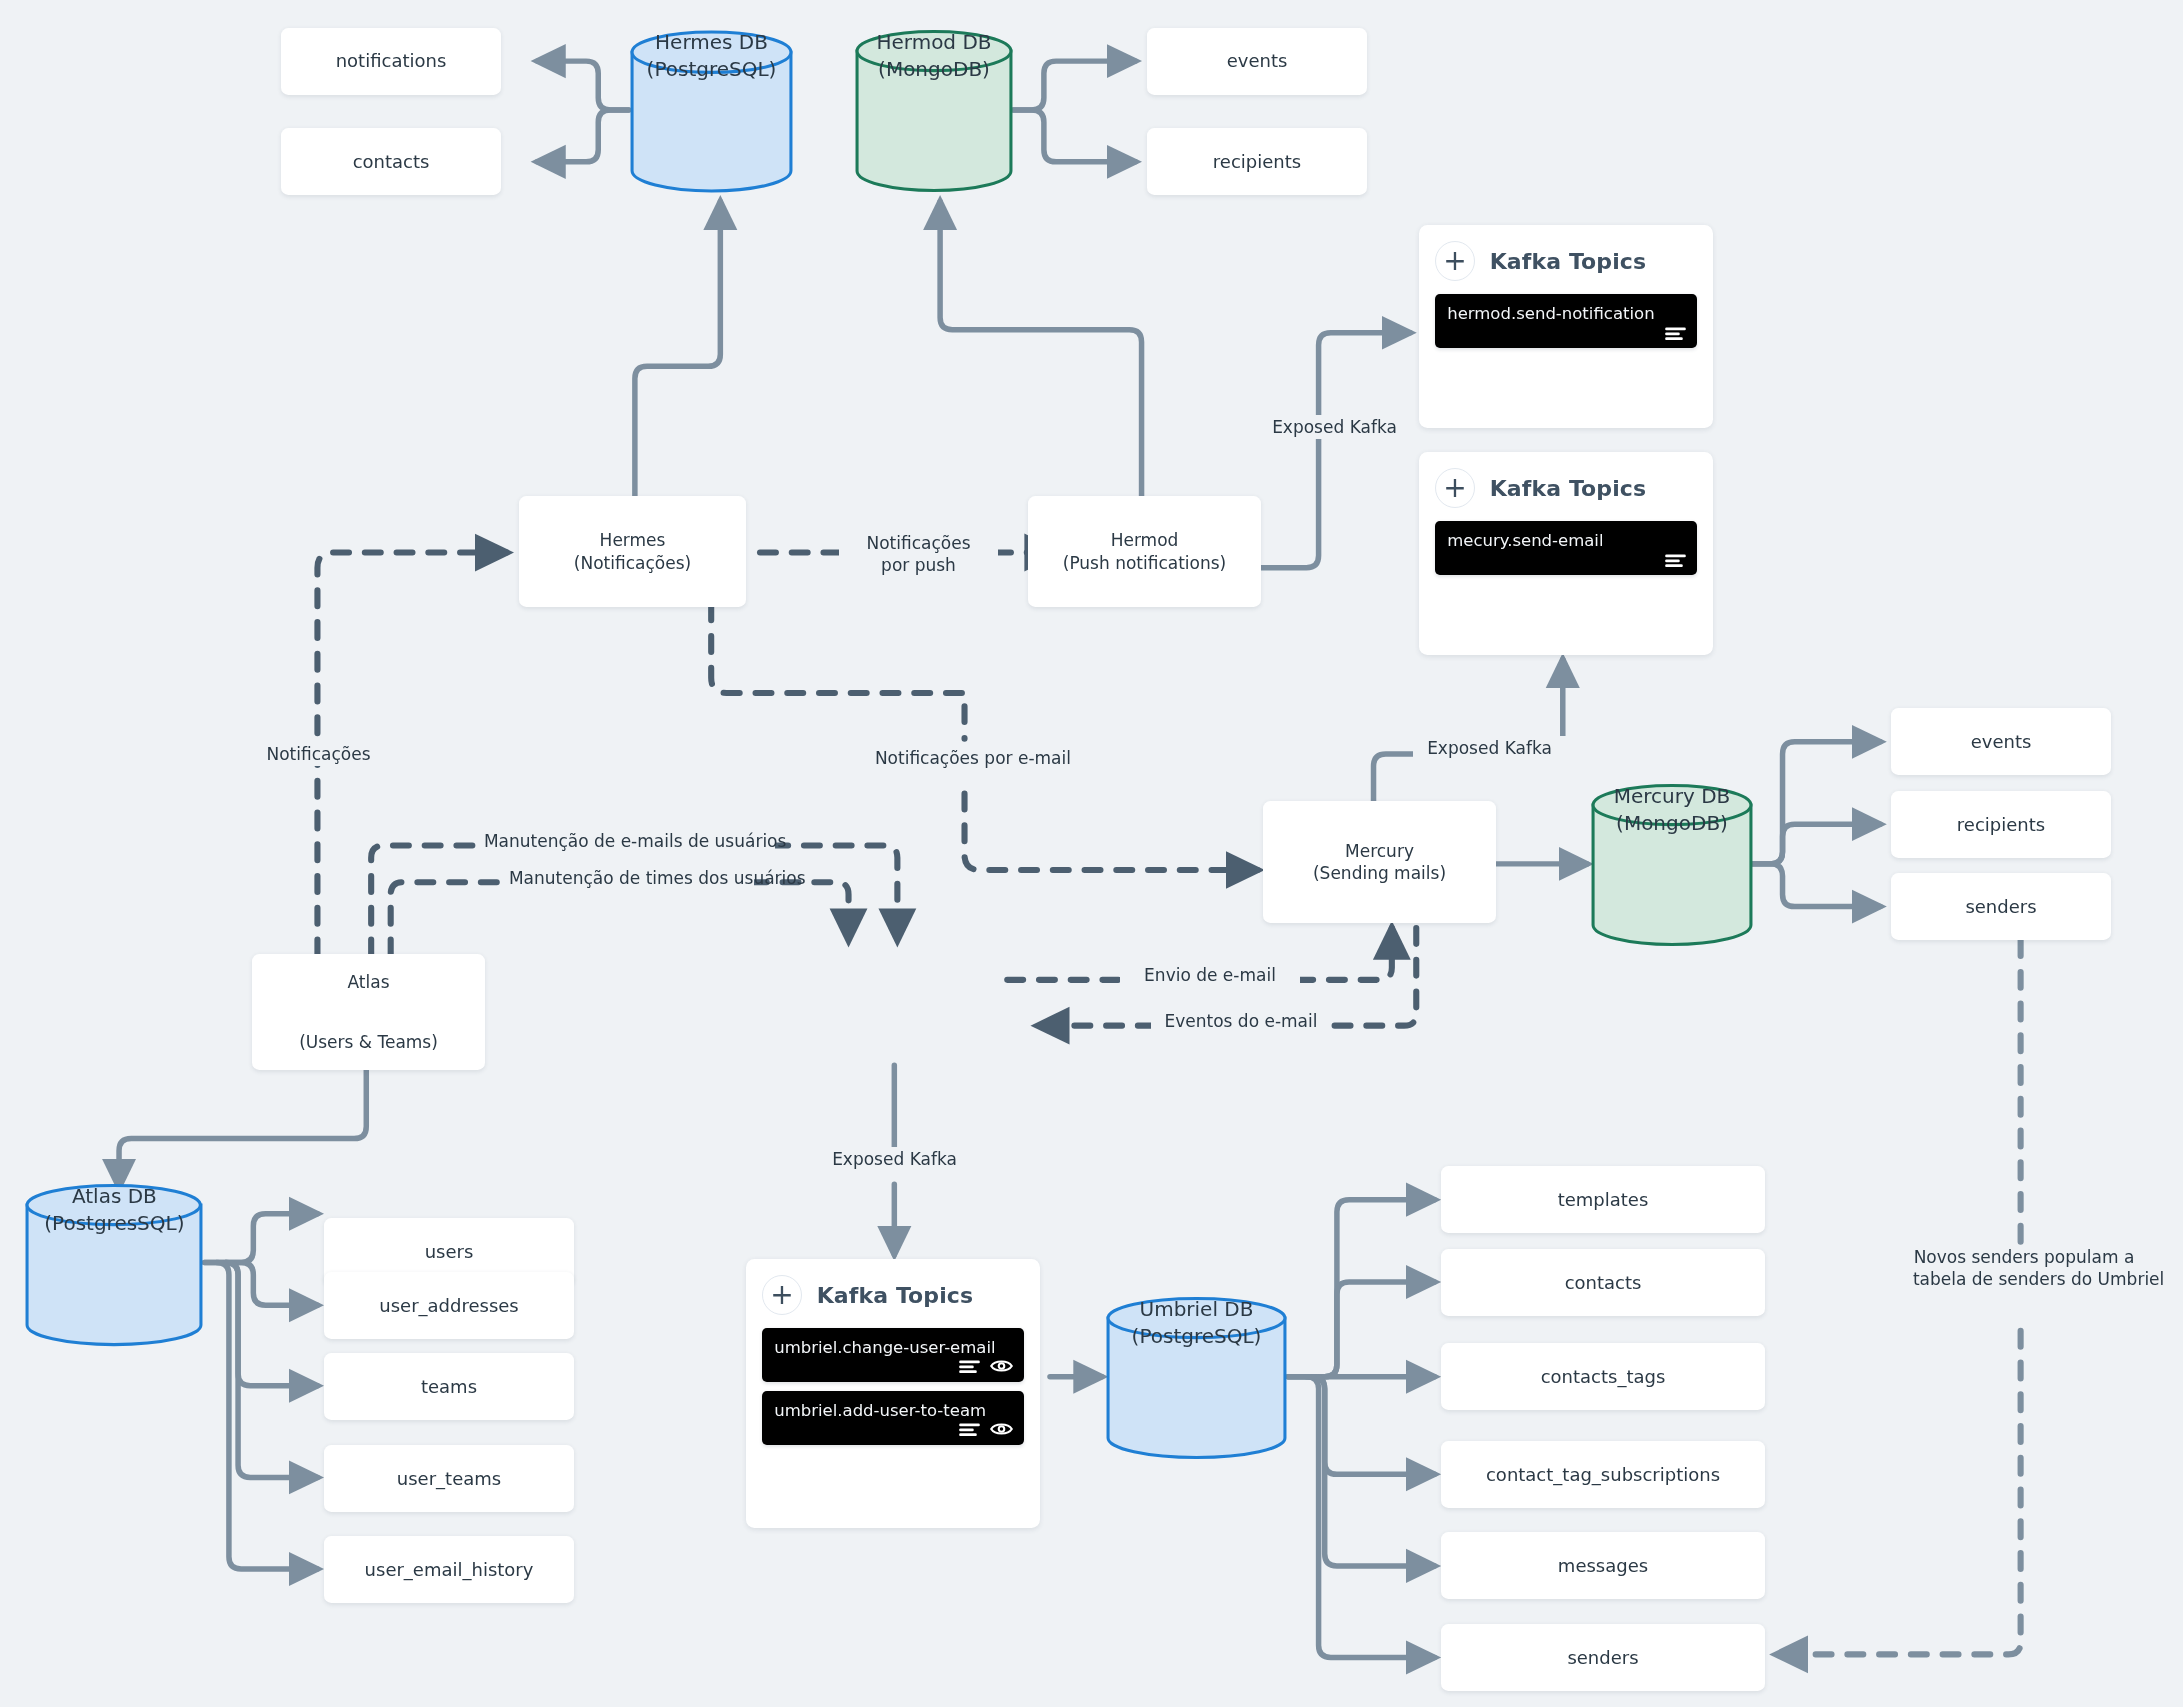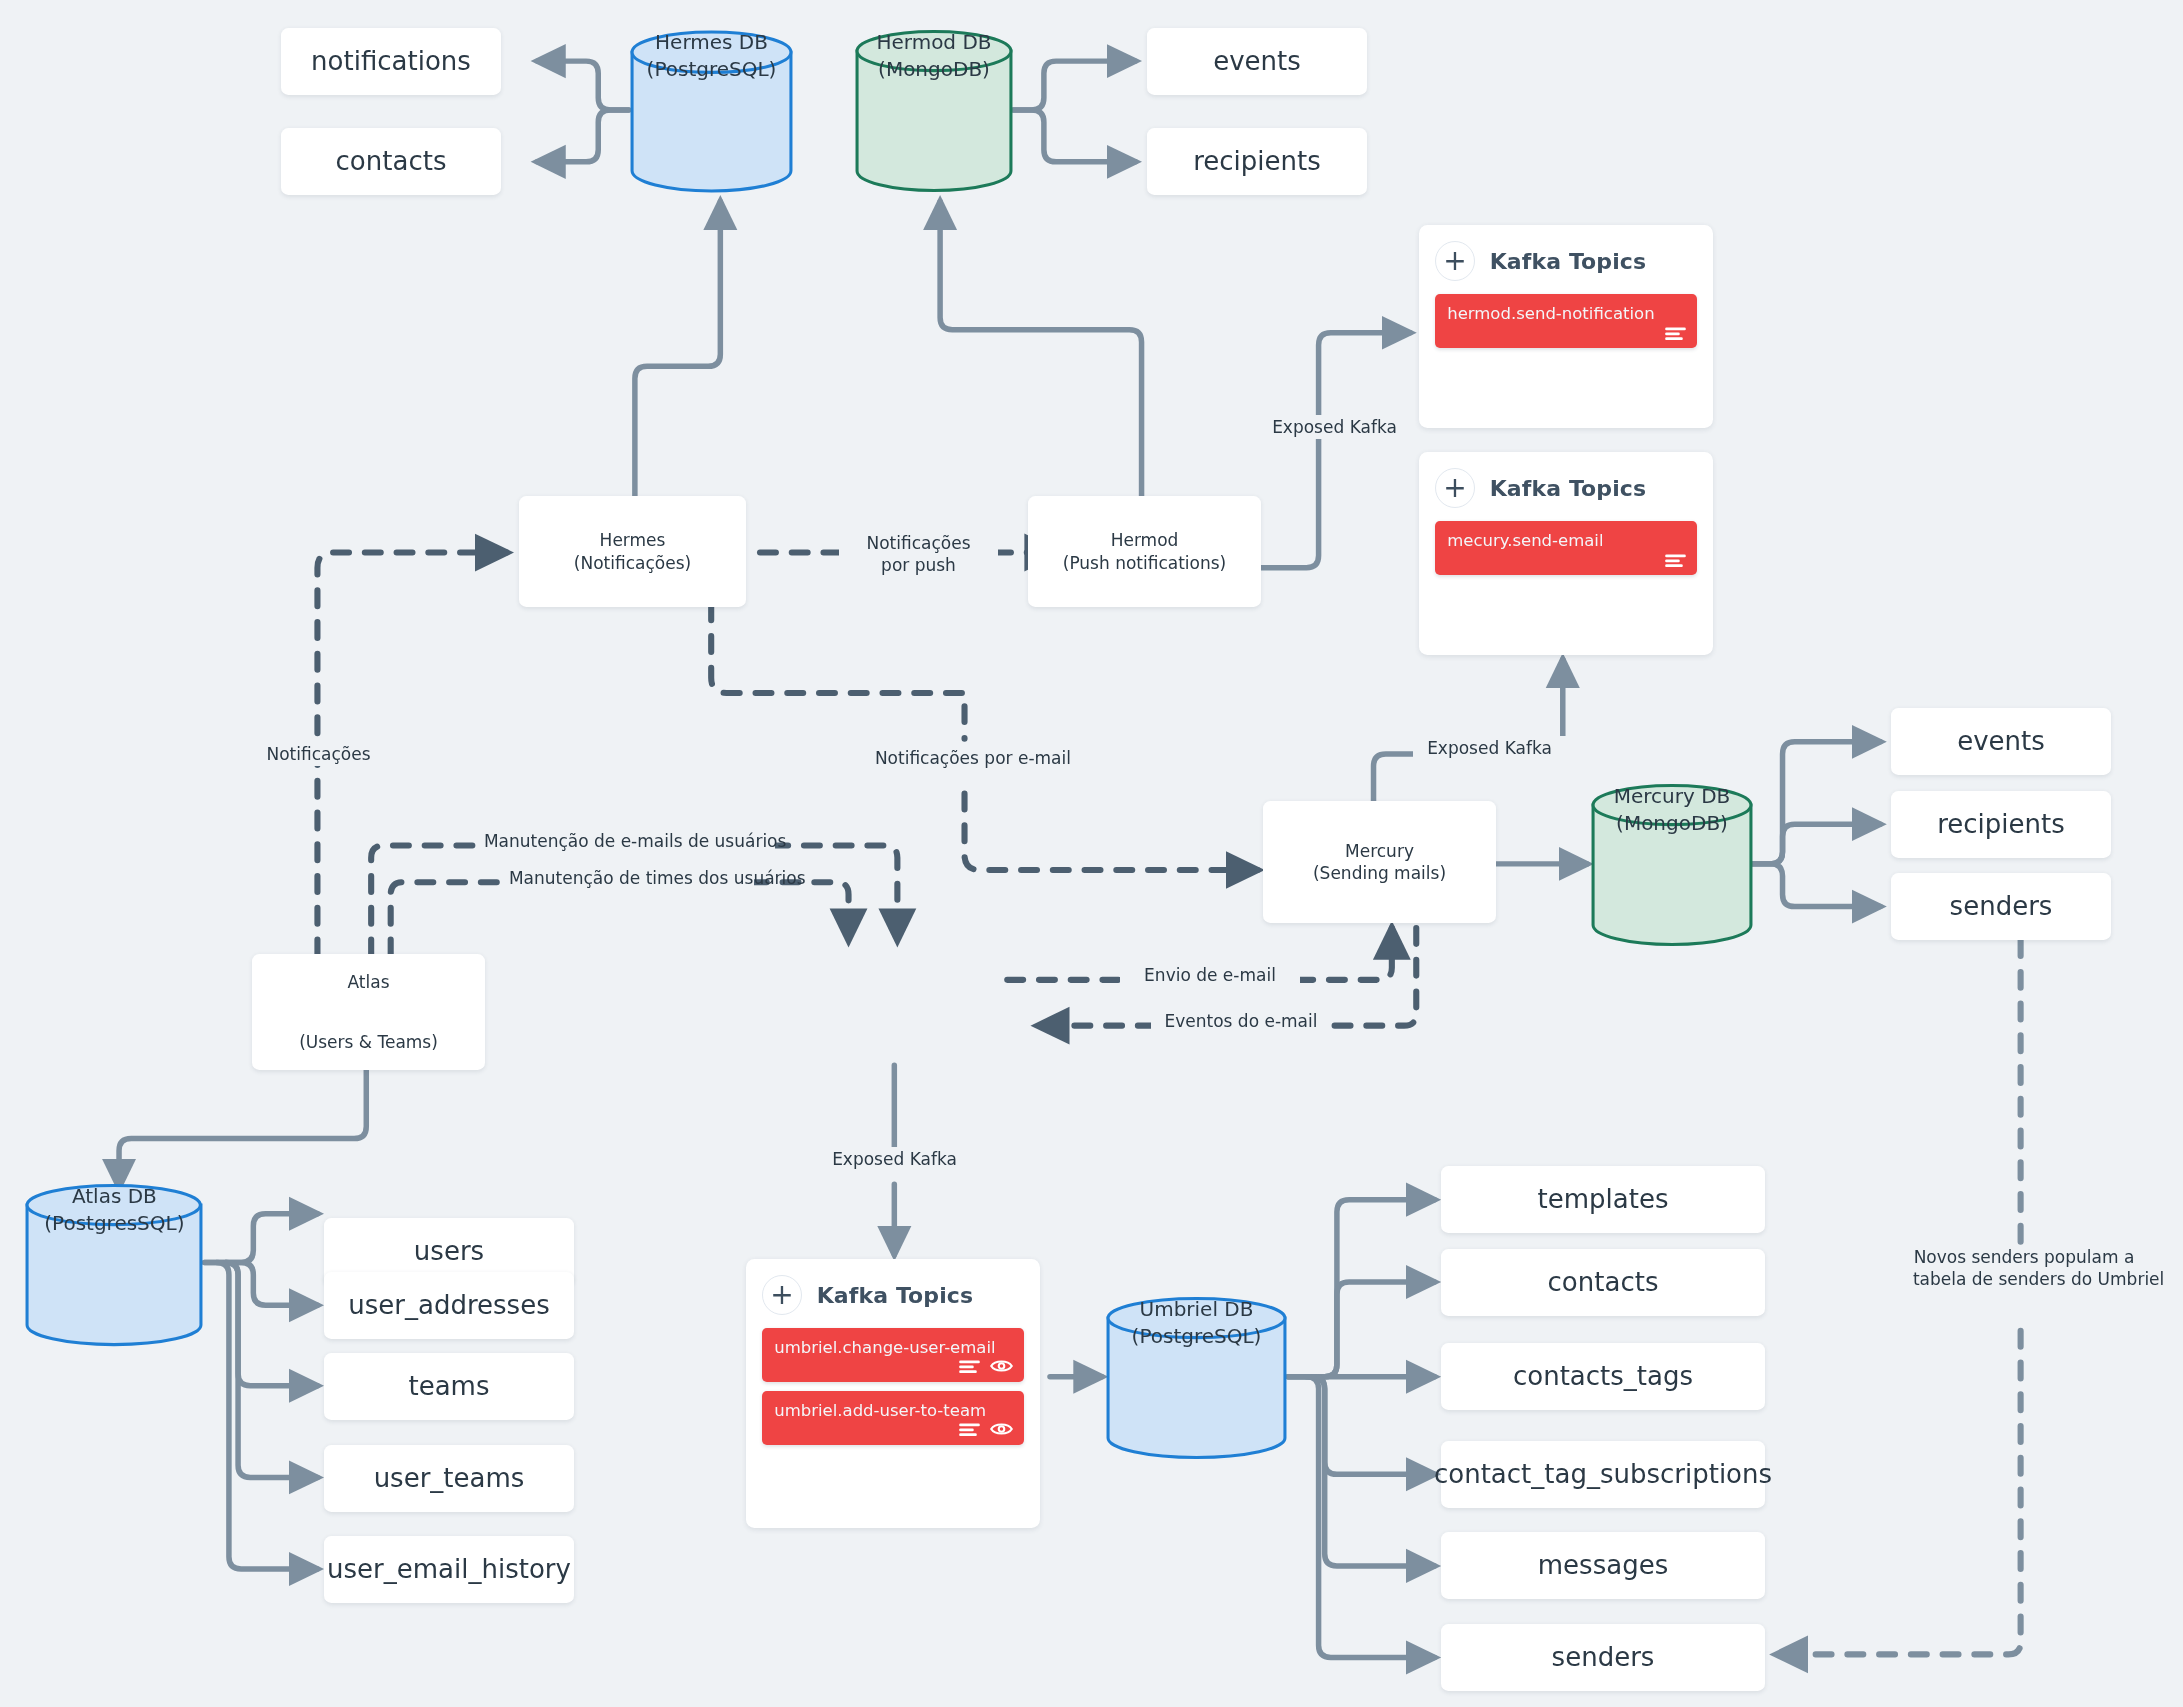--- a/index.html
+++ b/index.html
@@ -29,21 +29,21 @@
     border-radius:7.3px;
     box-shadow:0 1.8px 4.3px rgba(40,60,80,.10);
     display:flex;
     align-items:center;
     justify-content:center;
     text-align:center;
     box-sizing:border-box;
     line-height:1.32;
   }
   .table-box{
-    font-size:26px;
+    font-size:18px;
     color:#2b3945;
     padding:0 9.8px;
   }
   .service-box{
     font-size:17px;
     color:#2b3945;
     flex-direction:column;
     padding:0 8.5px;
   }
   .service-box .ln{display:block;}
@@ -95,21 +95,21 @@
     flex:0 0 auto;
   }
   .kpanel-title{
     font-size:22px;
     font-weight:bold;
     color:#3f5162;
     letter-spacing:0.1px;
   }
   .topic-chip{
     position:relative;
-    background:#ef4444;
+    background:#000000;
     border-radius:4.9px;
     color:#f3f6f9;
     font-size:16.5px;
     padding:9.8px 12.2px 24.4px 12.2px;
     margin-bottom:9.8px;
     box-shadow:0 1.8px 3.7px rgba(40,60,80,.14);
     box-sizing:border-box;
   }
   .topic-chip:last-child{margin-bottom:0;}
   .chip-icons{

